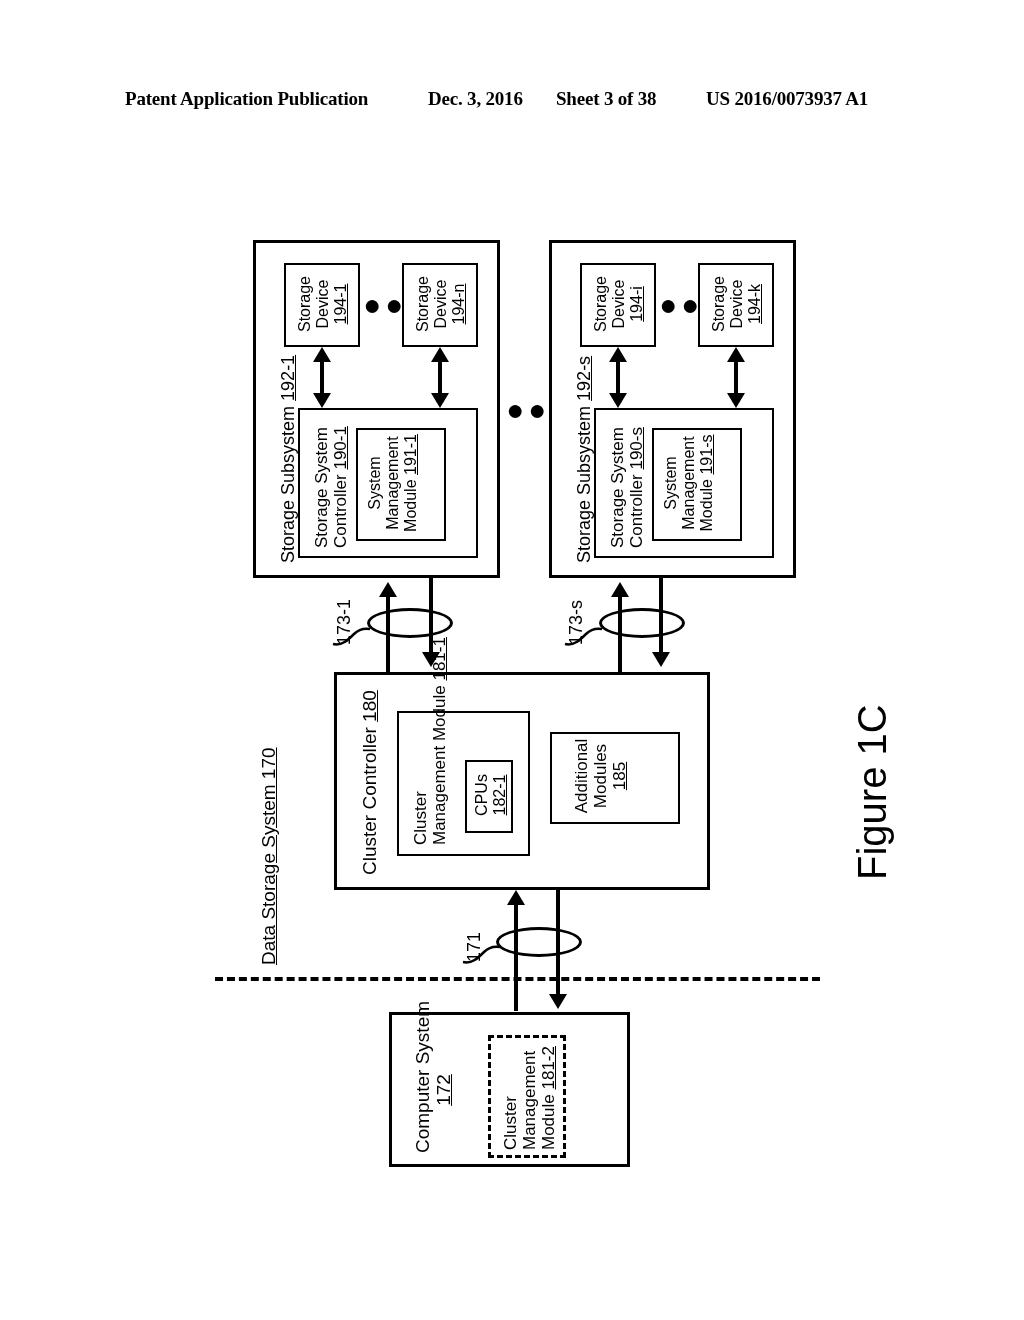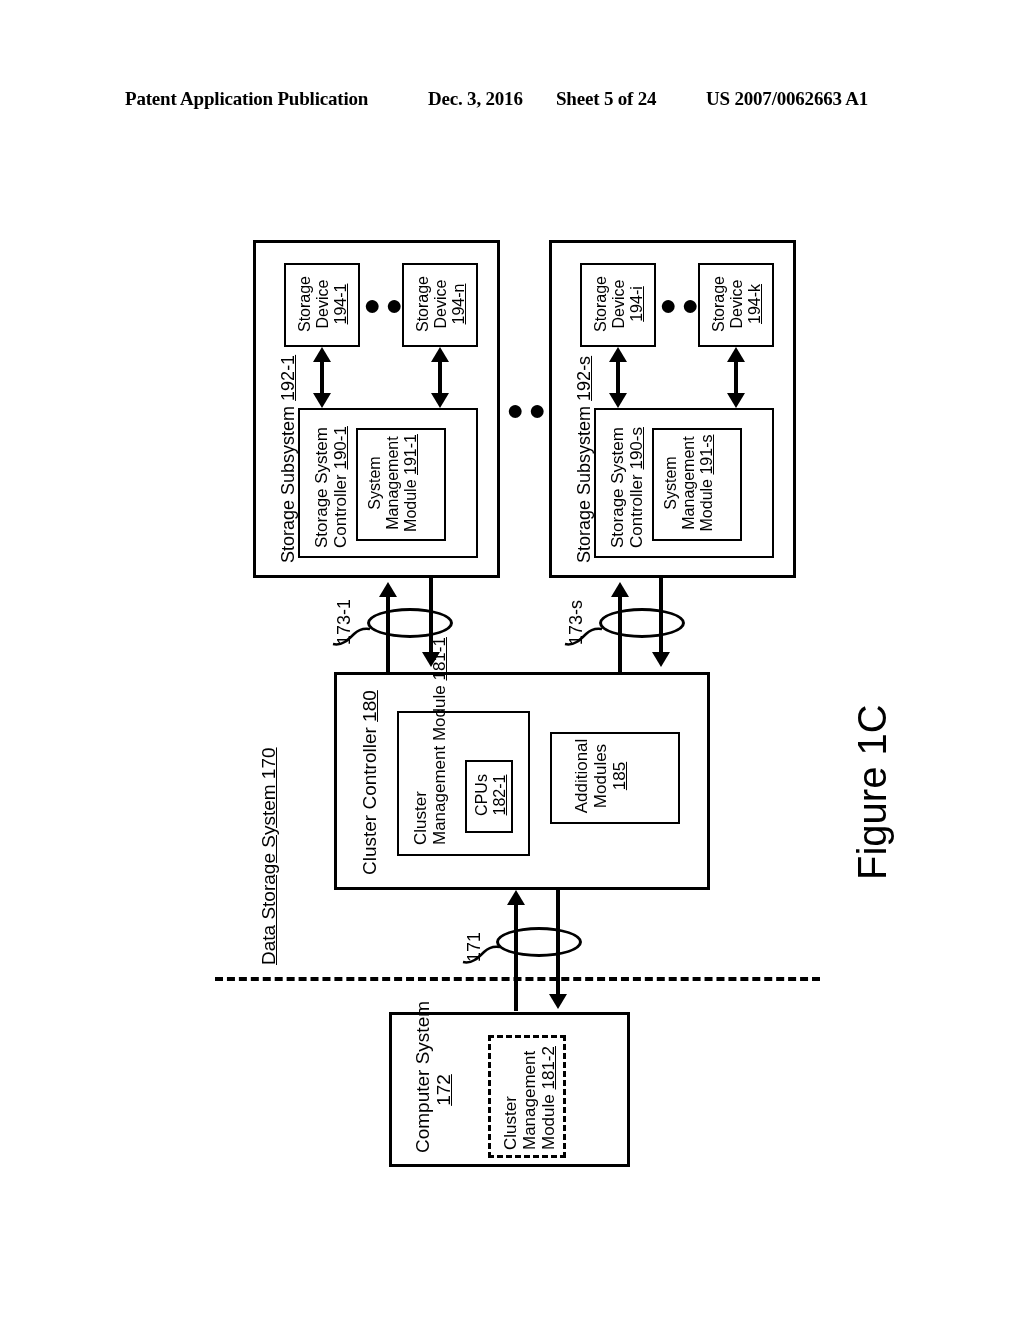--- a/index.html
+++ b/index.html
@@ -115,22 +115,22 @@
   .leader { position: absolute; }
 </style>
 </head>
 <body>
 
 <div id="page">
 
   <div class="hdr">
     <span class="h-pub">Patent Application Publication</span>
     <span class="h-date">Dec. 3, 2016</span>
-    <span class="h-sheet">Sheet 5 of 24</span>
-    <span class="h-num">US 2007/0062663 A1</span>
+    <span class="h-sheet">Sheet 3 of 38</span>
+    <span class="h-num">US 2016/0073937 A1</span>
   </div>
 
   <div class="figcap" style="left:850px; top:880px;">Figure 1C</div>
 
   <div class="vlabel" style="left:258px; top:965px; font-size:19px;">
     <span class="u">Data Storage System 170</span>
   </div>
 
   <div class="box" style="left:253px; top:240px; width:247px; height:338px;">
 

